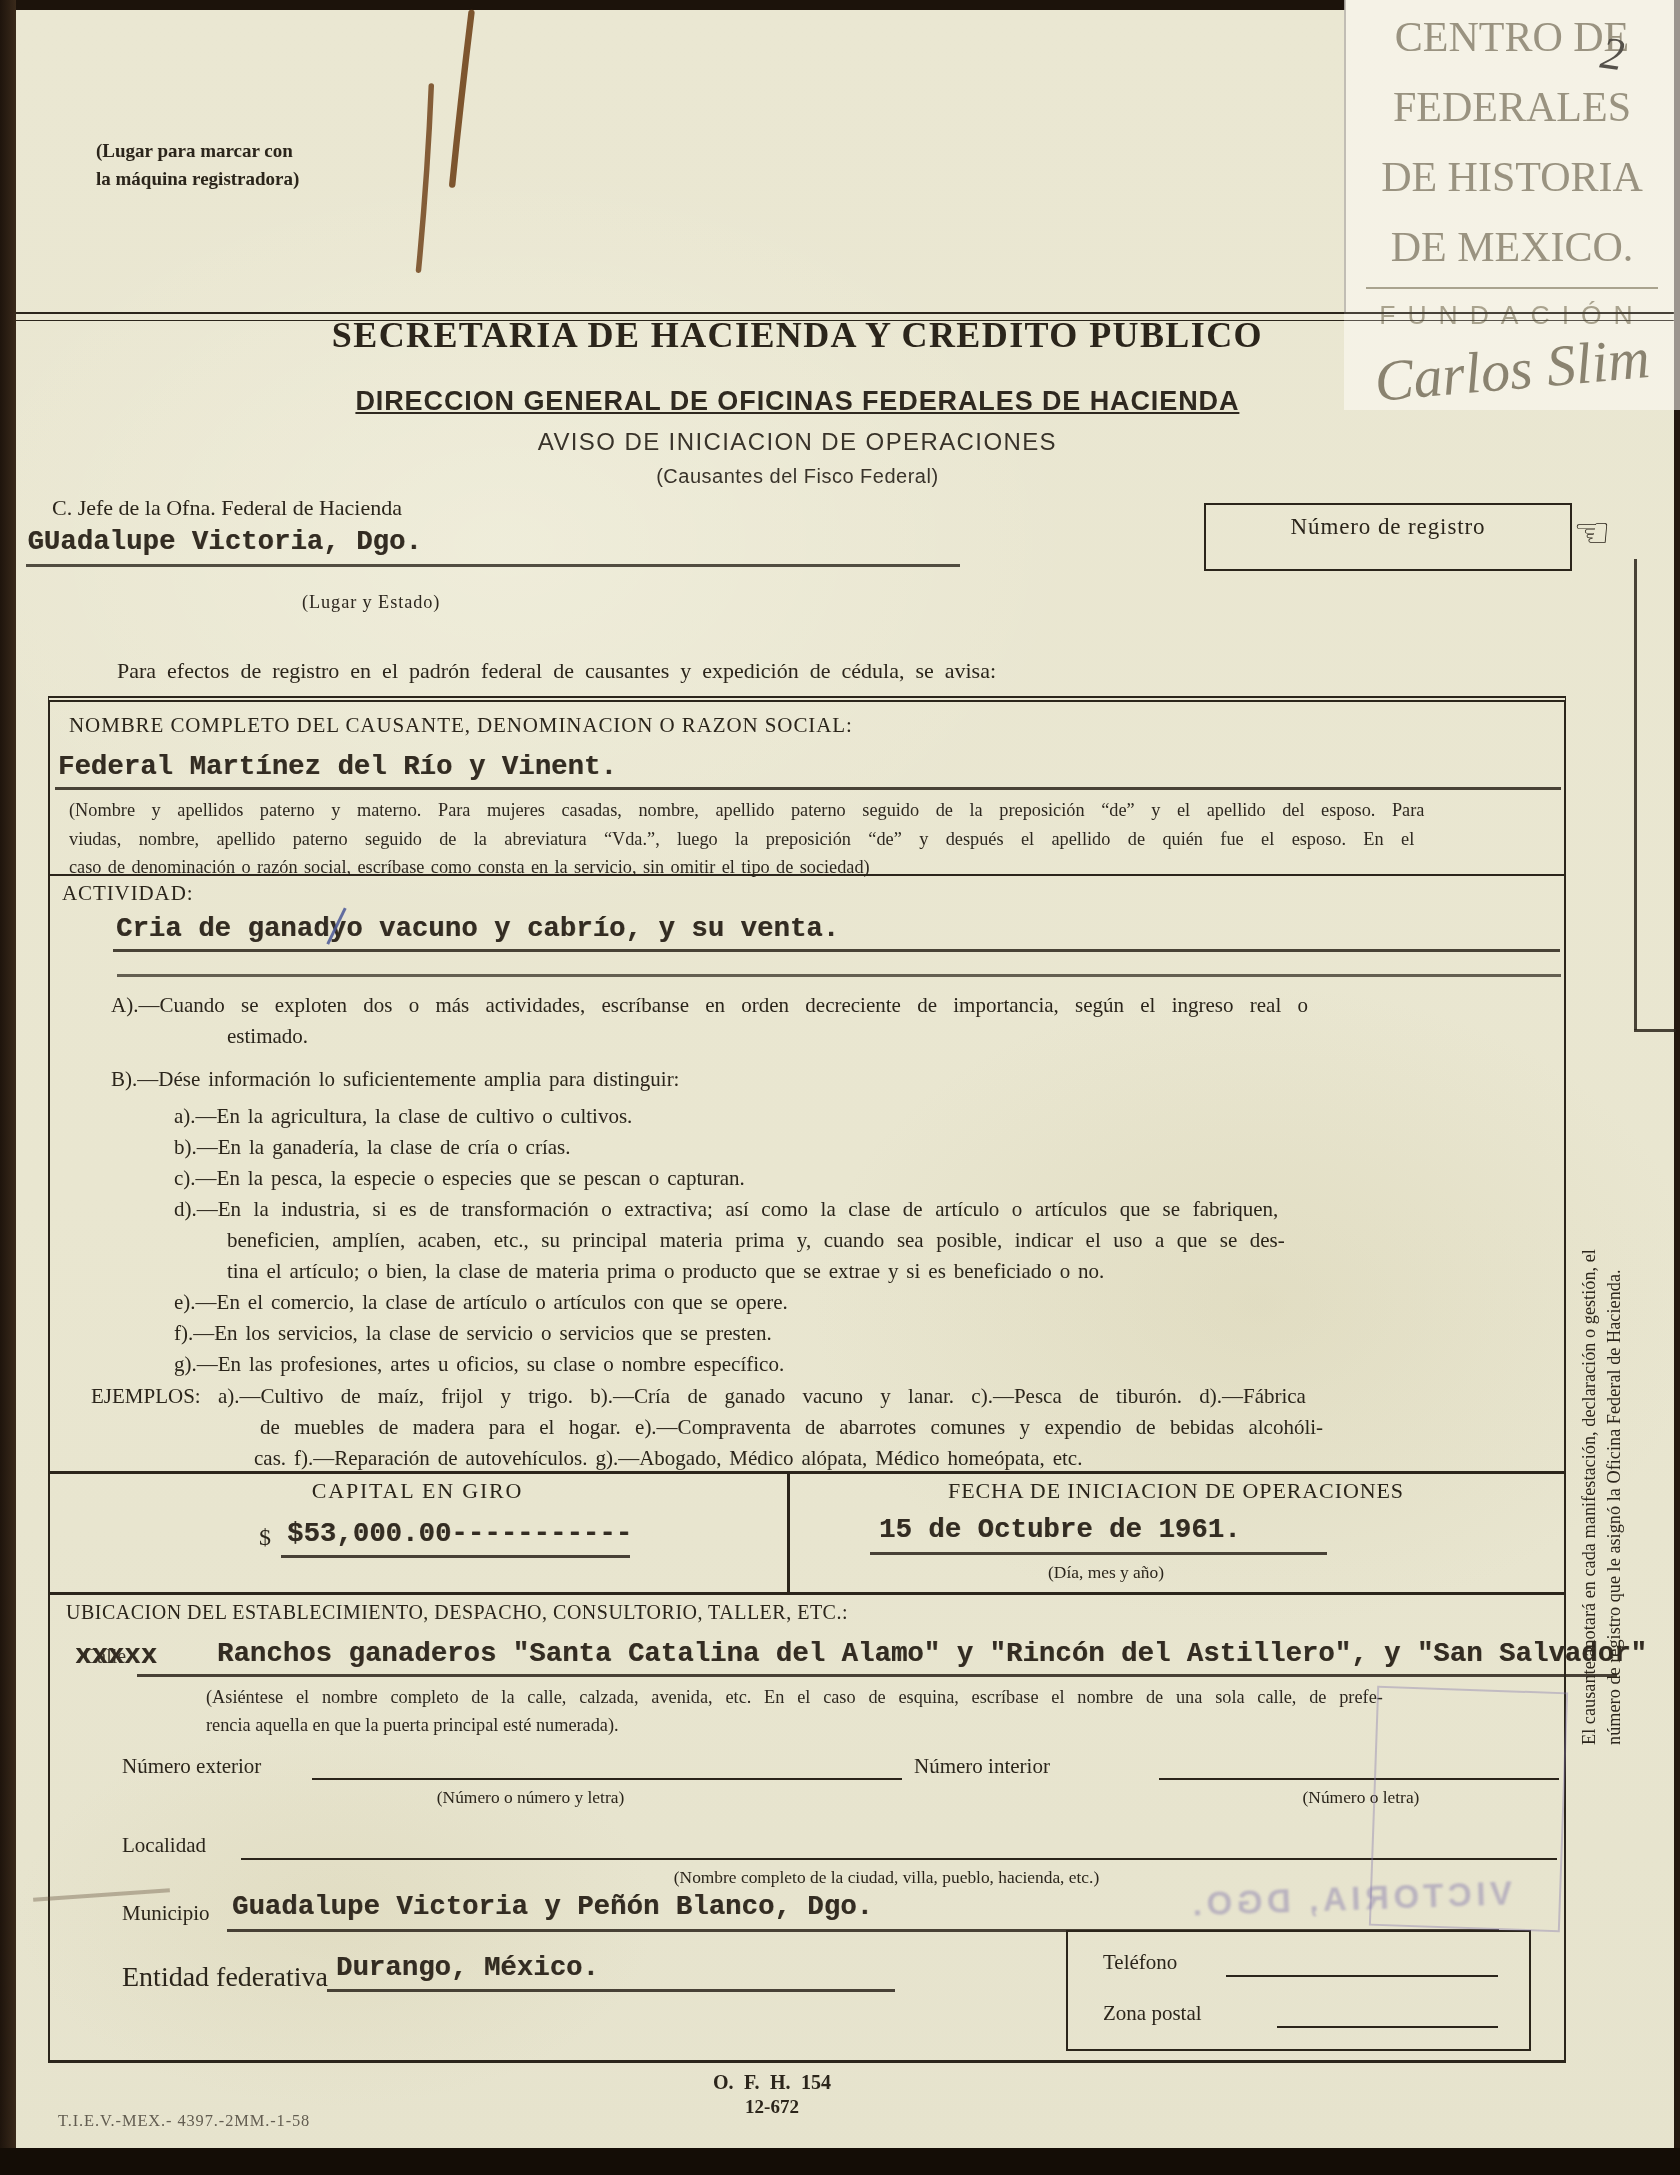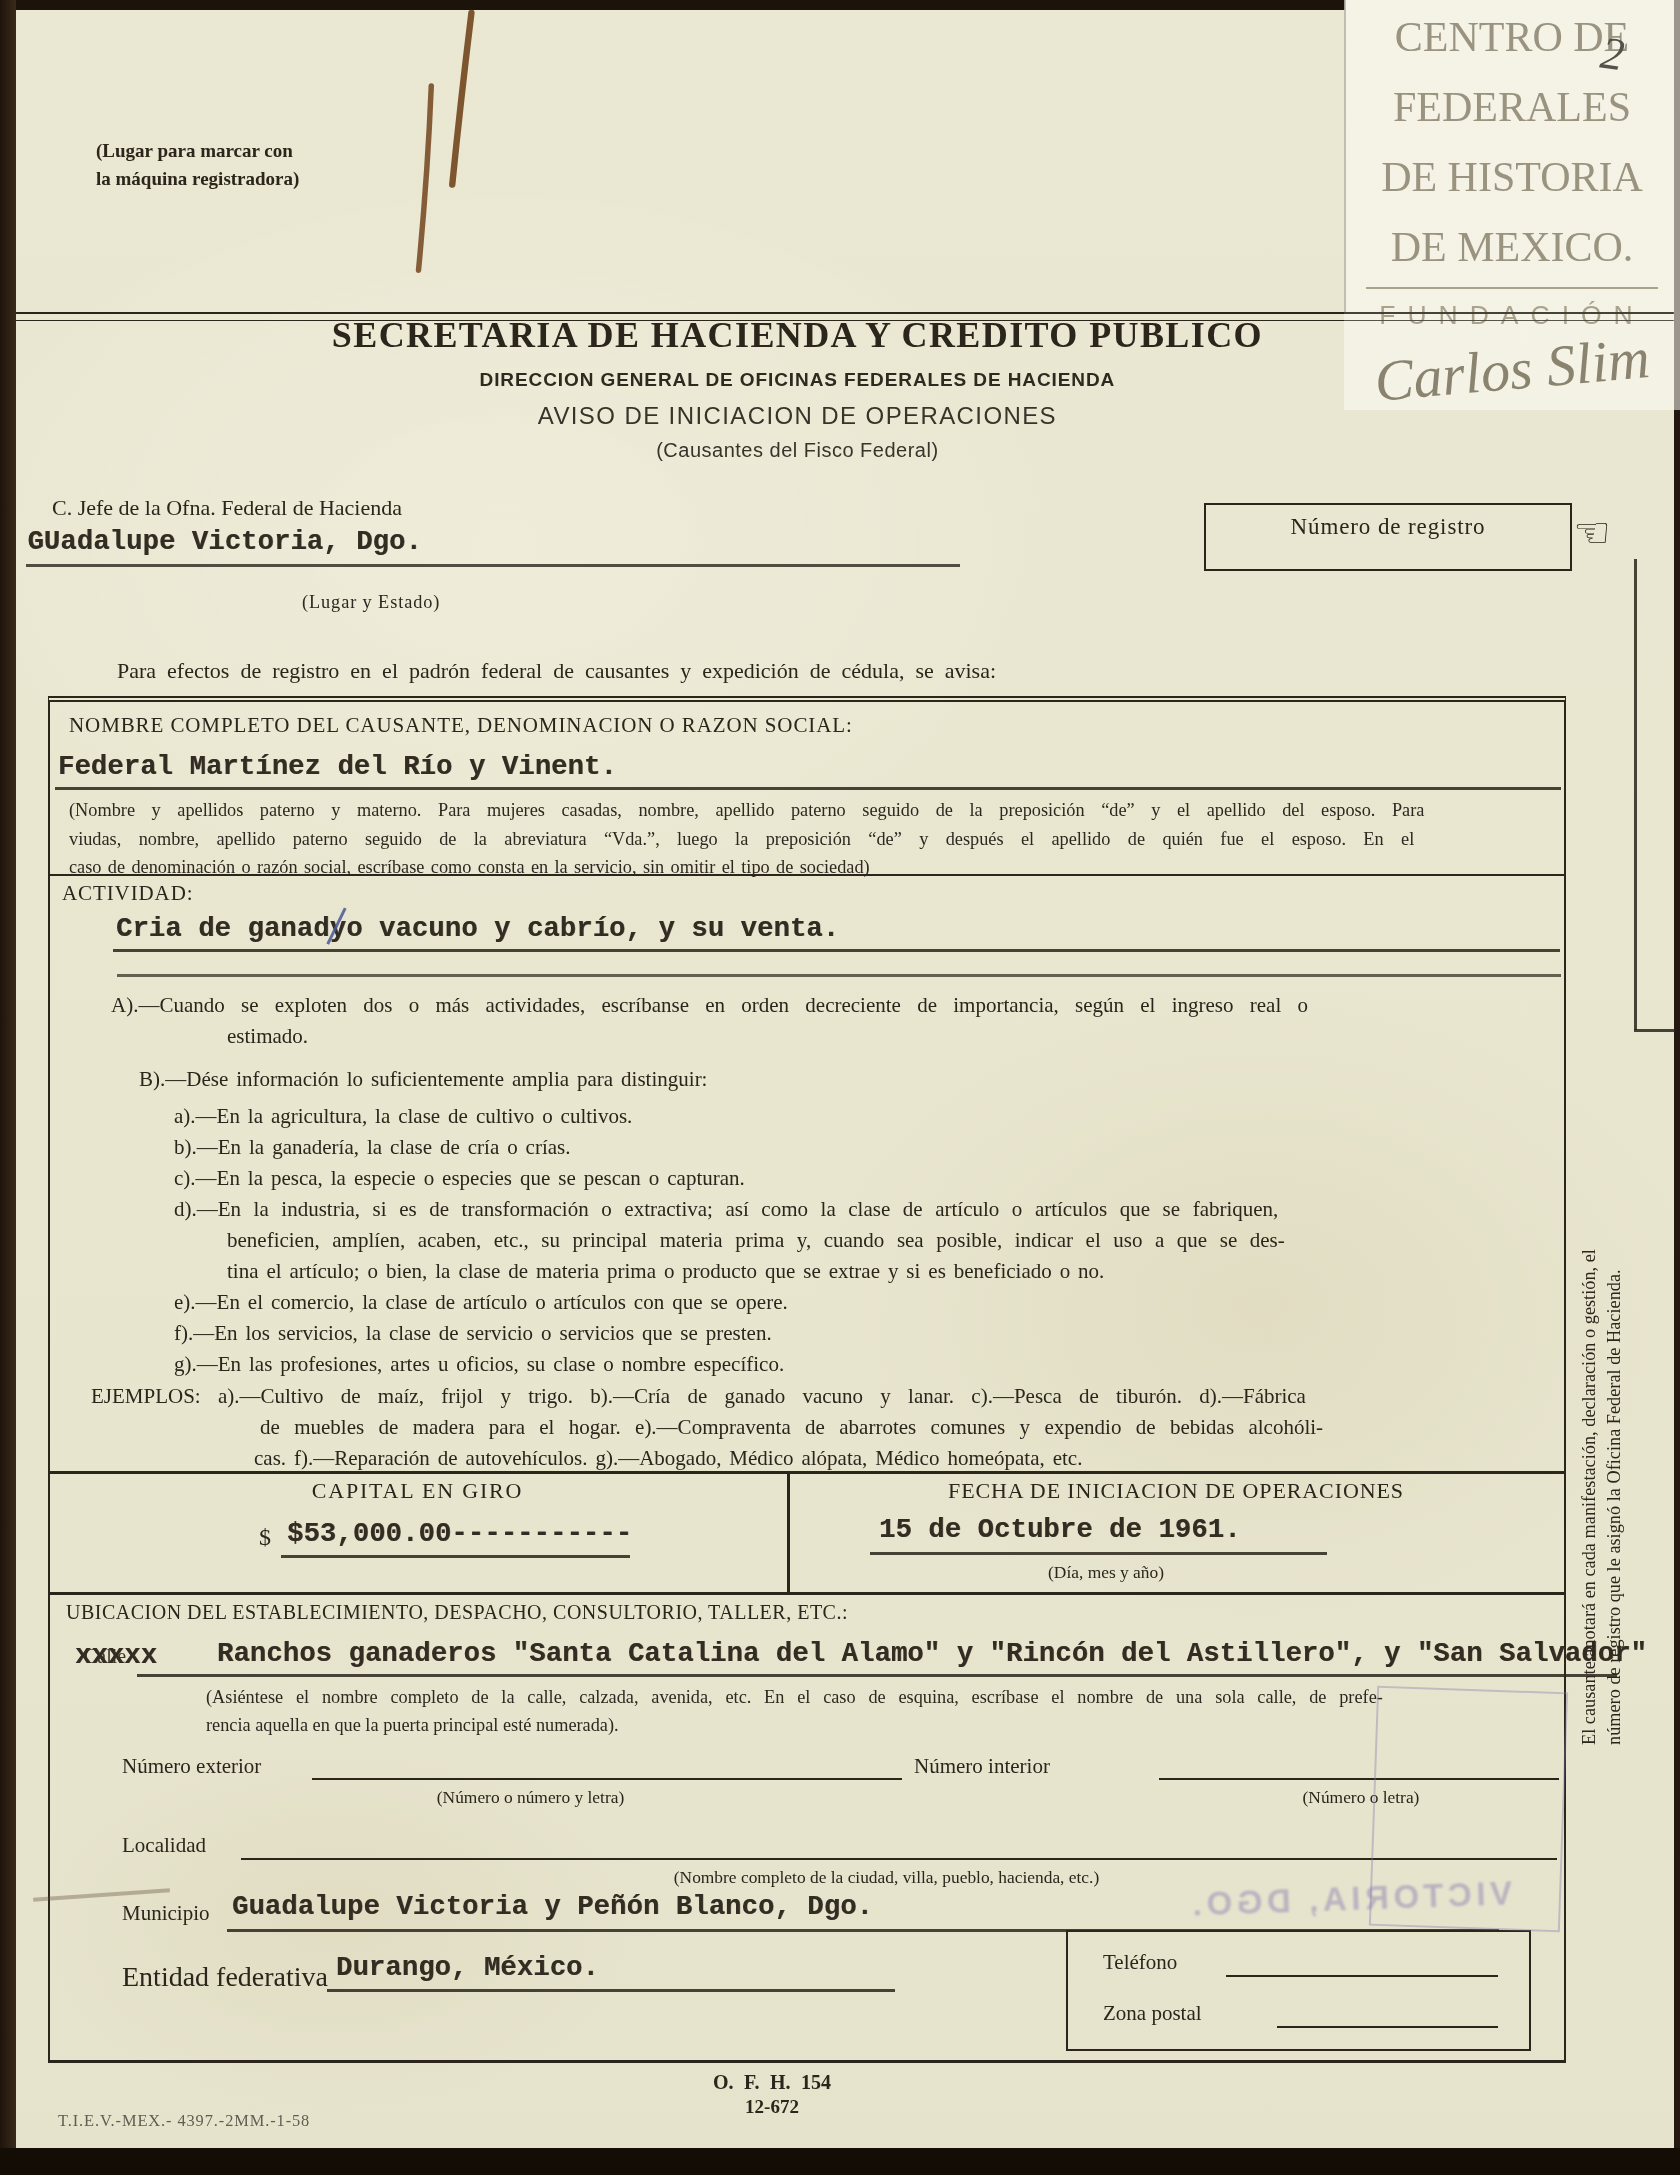--- a/index.html
+++ b/index.html
@@ -21,21 +21,21 @@
   .ws8{word-spacing:7.3px;} .ws10{word-spacing:9.1px;} .ws12{word-spacing:11px;} .ws13{word-spacing:12px;}
   .finept{position:absolute;font-size:18.3px;white-space:nowrap;color:#2e2820;}
   
   #bar-top{left:0;top:0;width:1345px;height:10px;background:#1c130b;}
   #edge-left{left:0;top:0;width:16.4px;height:2176px;background:linear-gradient(90deg,#1e140c,#3a2a1b);}
   #edge-right{left:1674px;top:0;width:6.4px;height:2176px;background:#241910;}
   #bar-bottom{left:0;top:2148px;width:1680px;height:27.4px;background:#140d06;}
   
   #head-wrap{left:27.4px;top:0;width:1540px;text-align:center;position:absolute;}
   #doc-title{position:relative;margin-top:314px;font-size:36px;font-weight:bold;letter-spacing:1.4px;}
-  #doc-division{position:relative;margin-top:13px;font-family:"Liberation Sans",sans-serif;font-size:19px;font-weight:bold;letter-spacing:0.9px;color:#2f2920;}
+  #doc-division{position:relative;margin-top:30px;font-family:"Liberation Sans",sans-serif;font-size:27px;font-weight:bold;letter-spacing:0.9px;color:#2f2920;text-decoration:underline;}
   #doc-form-title{position:relative;margin-top:11px;font-family:"Liberation Sans",sans-serif;font-size:24px;letter-spacing:1.4px;color:#39332a;}
   #doc-form-sub{position:relative;margin-top:9.1px;font-family:"Liberation Sans",sans-serif;font-size:20px;letter-spacing:0.5px;color:#39332a;}
   
   #registry-box{left:1204px;top:503px;width:364px;height:64px;border:2.7px solid #2b251b;position:absolute;}
   #registry-box span{display:block;text-align:center;margin-top:9.1px;font-size:23px;letter-spacing:0.9px;}
   #manicule{left:1573px;top:508px;position:absolute;font-family:"DejaVu Sans",sans-serif;font-size:42px;color:#2b251b;}
   
   #main-box{left:48px;top:696px;width:1514px;height:1358px;border-left:2.7px solid #2b251b;border-right:2.7px solid #2b251b;border-bottom:3.7px solid #2b251b;border-top:6.4px double #2b251b;position:absolute;}
   .slash{position:relative;display:inline-block;}
   .slash::after{content:"";position:absolute;left:5.5px;top:-7.3px;width:2.7px;height:40px;background:#4a5796;transform:rotate(26deg);opacity:.85;}
@@ -109,21 +109,21 @@
   <div class="finept" style="left:69px;top:857px;word-spacing:1.8px;">caso de denominación o razón social, escríbase como consta en la servicio, sin omitir el tipo de sociedad)</div>
   <div class="hline" style="left:48px;top:874px;width:1517px;height:1.8px;"></div>
 
   <div class="print" style="left:62px;top:881px;font-size:21px;letter-spacing:0.9px;">ACTIVIDAD:</div>
   <div class="typed" style="left:116px;top:913px;font-size:27.4px;"><span>Cria de ganad</span><span class="slash">y</span><span>o vacuno y cabrío, y su venta.</span></div>
   <div class="hline" style="left:113px;top:949px;width:1447px;height:2.7px;opacity:.85;"></div>
   <div class="hline" style="left:117px;top:974px;width:1444px;height:2.7px;opacity:.7;"></div>
 
   <div class="bodyline ws12" style="left:111px;top:993px;">A).—Cuando se exploten dos o más actividades, escríbanse en orden decreciente de importancia, según el ingreso real o</div>
   <div class="bodyline" style="left:227px;top:1024px;">estimado.</div>
-  <div class="bodyline" style="left:111px;top:1067px;margin-left:28px;">B).—Dése información lo suficientemente amplia para distinguir:</div>
+  <div class="bodyline" style="left:111px;top:1067px;">B).—Dése información lo suficientemente amplia para distinguir:</div>
   <div class="bodyline" style="left:174px;top:1104px;">a).—En la agricultura, la clase de cultivo o cultivos.</div>
   <div class="bodyline" style="left:174px;top:1135px;">b).—En la ganadería, la clase de cría o crías.</div>
   <div class="bodyline" style="left:174px;top:1166px;">c).—En la pesca, la especie o especies que se pescan o capturan.</div>
   <div class="bodyline ws8" style="left:174px;top:1197px;">d).—En la industria, si es de transformación o extractiva; así como la clase de artículo o artículos que se fabriquen,</div>
   <div class="bodyline ws8" style="left:227px;top:1228px;">beneficien, amplíen, acaben, etc., su principal materia prima y, cuando sea posible, indicar el uso a que se des-</div>
   <div class="bodyline" style="left:227px;top:1259px;">tina el artículo; o bien, la clase de materia prima o producto que se extrae y si es beneficiado o no.</div>
   <div class="bodyline" style="left:174px;top:1290px;">e).—En el comercio, la clase de artículo o artículos con que se opere.</div>
   <div class="bodyline" style="left:174px;top:1321px;">f).—En los servicios, la clase de servicio o servicios que se presten.</div>
   <div class="bodyline" style="left:174px;top:1352px;">g).—En las profesiones, artes u oficios, su clase o nombre específico.</div>
   <div class="bodyline ws13" style="left:91px;top:1384px;">EJEMPLOS: a).—Cultivo de maíz, frijol y trigo. b).—Cría de ganado vacuno y lanar. c).—Pesca de tiburón. d).—Fábrica</div>

